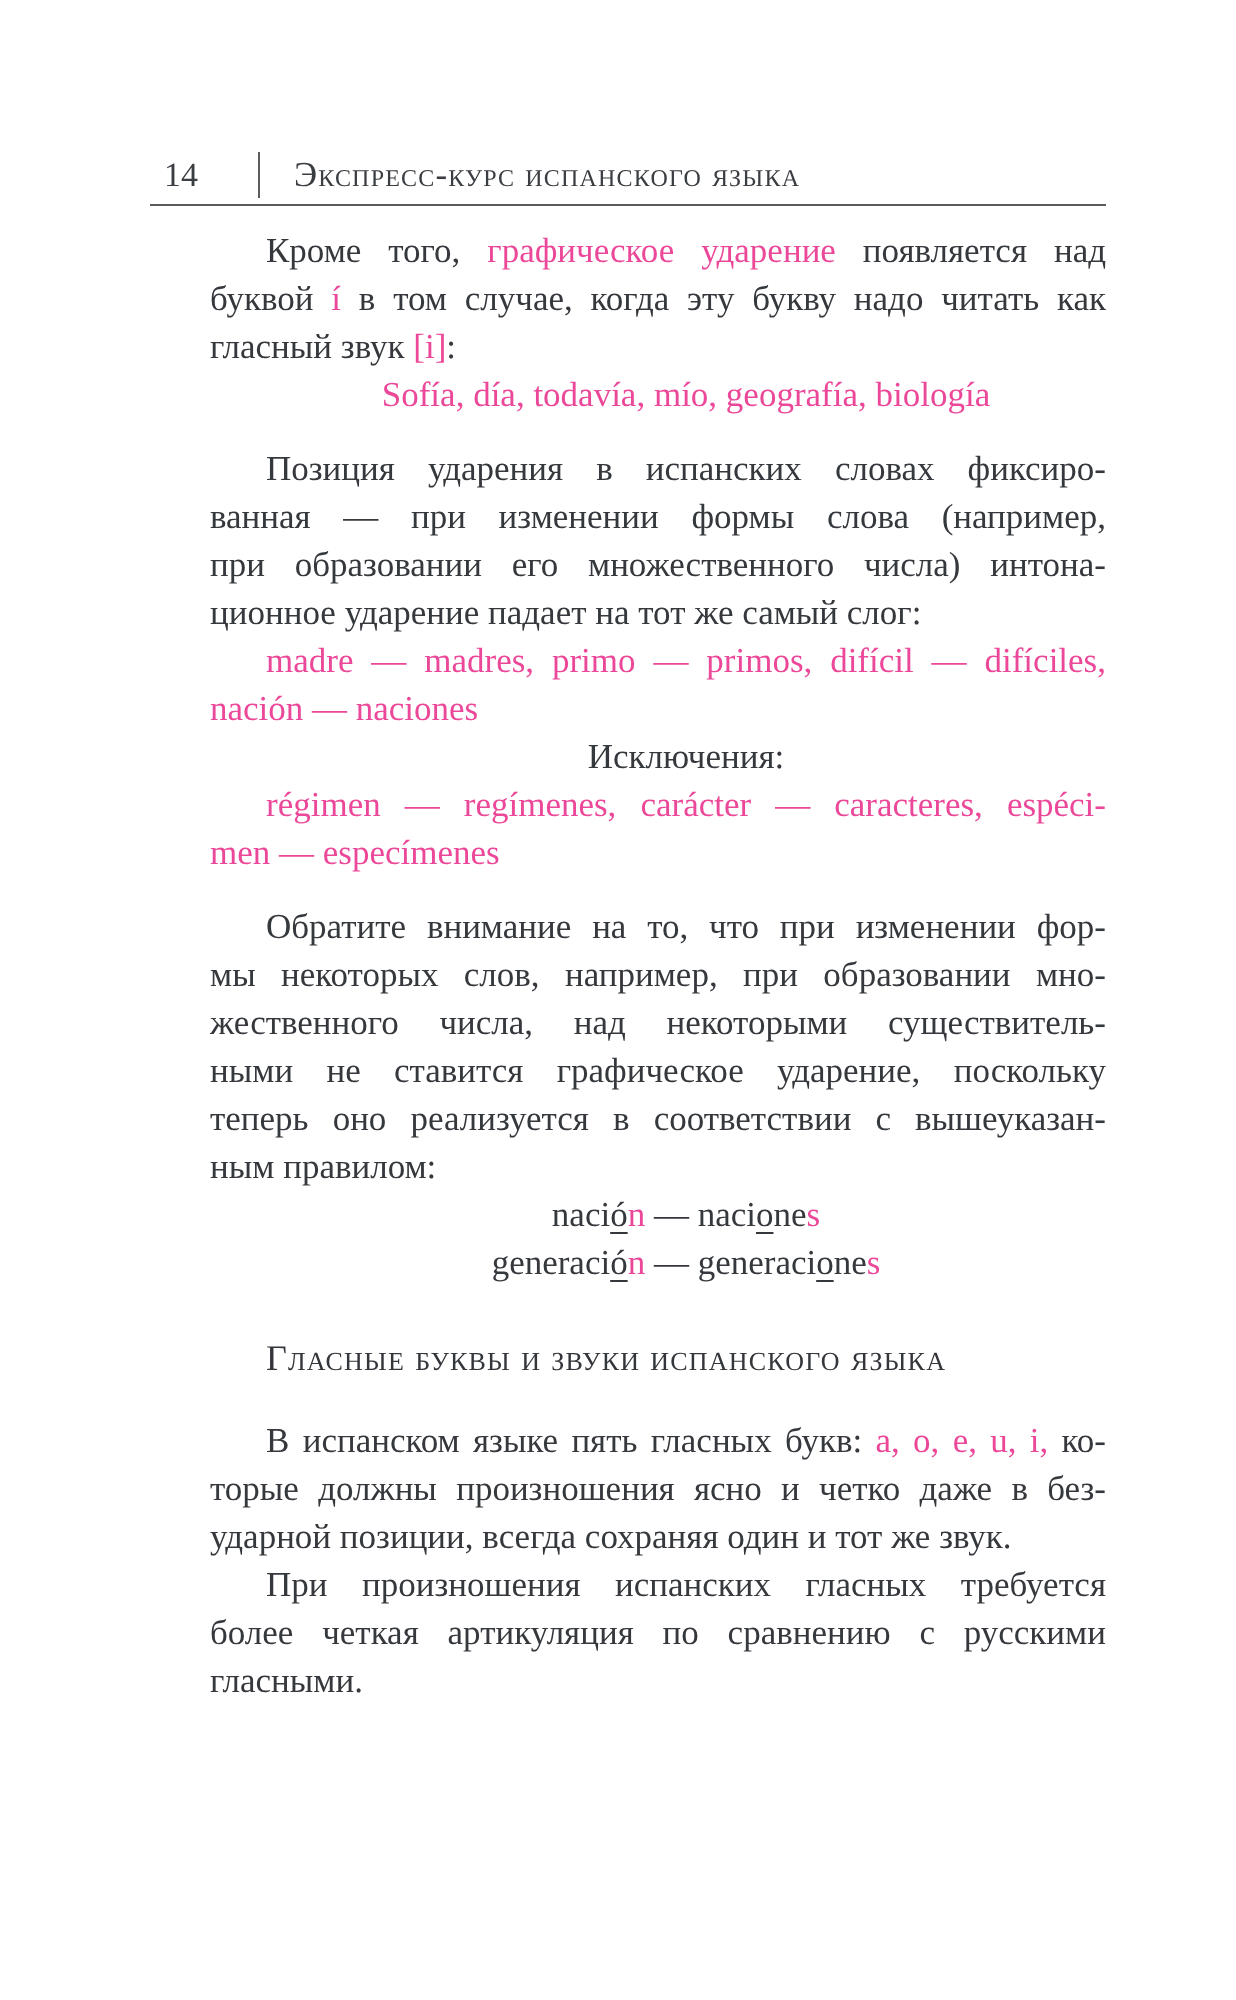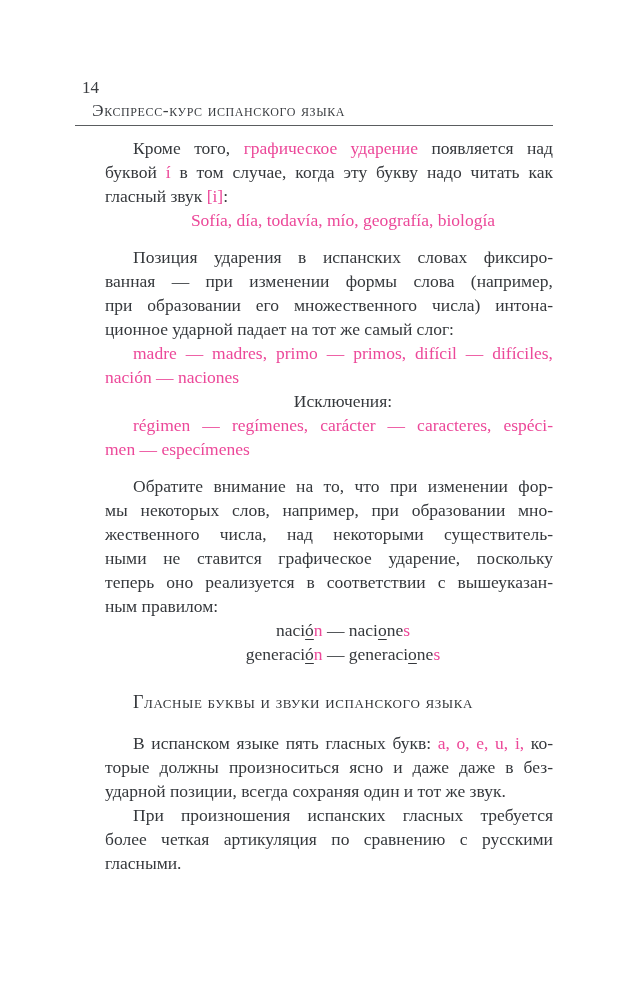--- a/index.html
+++ b/index.html
@@ -18,21 +18,20 @@
   }
   
   .page-header {
     margin: 76px 0 0 75px;
     width: 478px;
     display: flex;
     align-items: stretch;
     border-bottom: 1.5px solid #5a5d60;
     padding-bottom: 3px;
     box-sizing: border-box;
-    flex-direction: column;
   }
   .page-num {
     width: 54px;
     padding-left: 7px;
     font-size: 17px;
     line-height: 23px;
     box-sizing: border-box;
     color: #3a3d41;
   }
   .header-divider { width: 1px; background: #5a5d60; }
@@ -93,35 +92,35 @@
     <div class="running-title">Экспресс-курс испанского языка</div>
   </div>
   <div class="page-body">
       <div class="line just indent"><span>Кроме того, </span><b>графическое ударение</b><span> появляется над</span></div>
       <div class="line just"><span>буквой </span><b>í</b><span> в том случае, когда эту букву надо читать как</span></div>
       <div class="line"><span>гласный звук </span><b>[i]</b><span>:</span></div>
       <div class="line indent"><b>Sofía, día, todavía, mío, geografía, biología</b></div>
       <div class="line just indent spaced"><span>Позиция ударения в испанских словах фиксиро-</span></div>
       <div class="line just"><span>ванная — при изменении формы слова (например,</span></div>
       <div class="line just"><span>при образовании его множественного числа) интона-</span></div>
-      <div class="line"><span>ционное ударной падает на тот же самый слог:</span></div>
+      <div class="line"><span>ционное ударение падает на тот же самый слог:</span></div>
       <div class="line just indent"><b>madre — madres, primo — primos, difícil — difíciles,</b></div>
       <div class="line"><b>nación — naciones</b></div>
       <div class="line indent"><span>Исключения:</span></div>
       <div class="line just indent"><b>régimen — regímenes, carácter — caracteres, espéci-</b></div>
       <div class="line"><b>men — especímenes</b></div>
       <div class="line just indent spaced"><span>Обратите внимание на то, что при изменении фор-</span></div>
       <div class="line just"><span>мы некоторых слов, например, при образовании мно-</span></div>
       <div class="line just"><span>жественного числа, над некоторыми существитель-</span></div>
       <div class="line just"><span>ными не ставится графическое ударение, поскольку</span></div>
       <div class="line just"><span>теперь оно реализуется в соответствии с вышеуказан-</span></div>
       <div class="line"><span>ным правилом:</span></div>
       <div class="line indent"><span>naci</span><u>ó</u><b>n</b><span> — naci</span><u>o</u><span>ne</span><b>s</b></div>
       <div class="line indent"><span>generaci</span><u>ó</u><b>n</b><span> — generaci</span><u>o</u><span>ne</span><b>s</b></div>
       <div class="subheading">Гласные буквы и звуки испанского языка</div>
       <div class="line just indent"><span>В испанском языке пять гласных букв: </span><b>a, o, e, u, i,</b><span> ко-</span></div>
-      <div class="line just"><span>торые должны произноситься ясно и даже даже в без-</span></div>
+      <div class="line just"><span>торые должны произношения ясно и четко даже в без-</span></div>
       <div class="line"><span>ударной позиции, всегда сохраняя один и тот же звук.</span></div>
       <div class="line just indent"><span>При произношения испанских гласных требуется</span></div>
       <div class="line just"><span>более четкая артикуляция по сравнению с русскими</span></div>
       <div class="line"><span>гласными.</span></div>
     </div>
 </div>
 
 </body></html>

